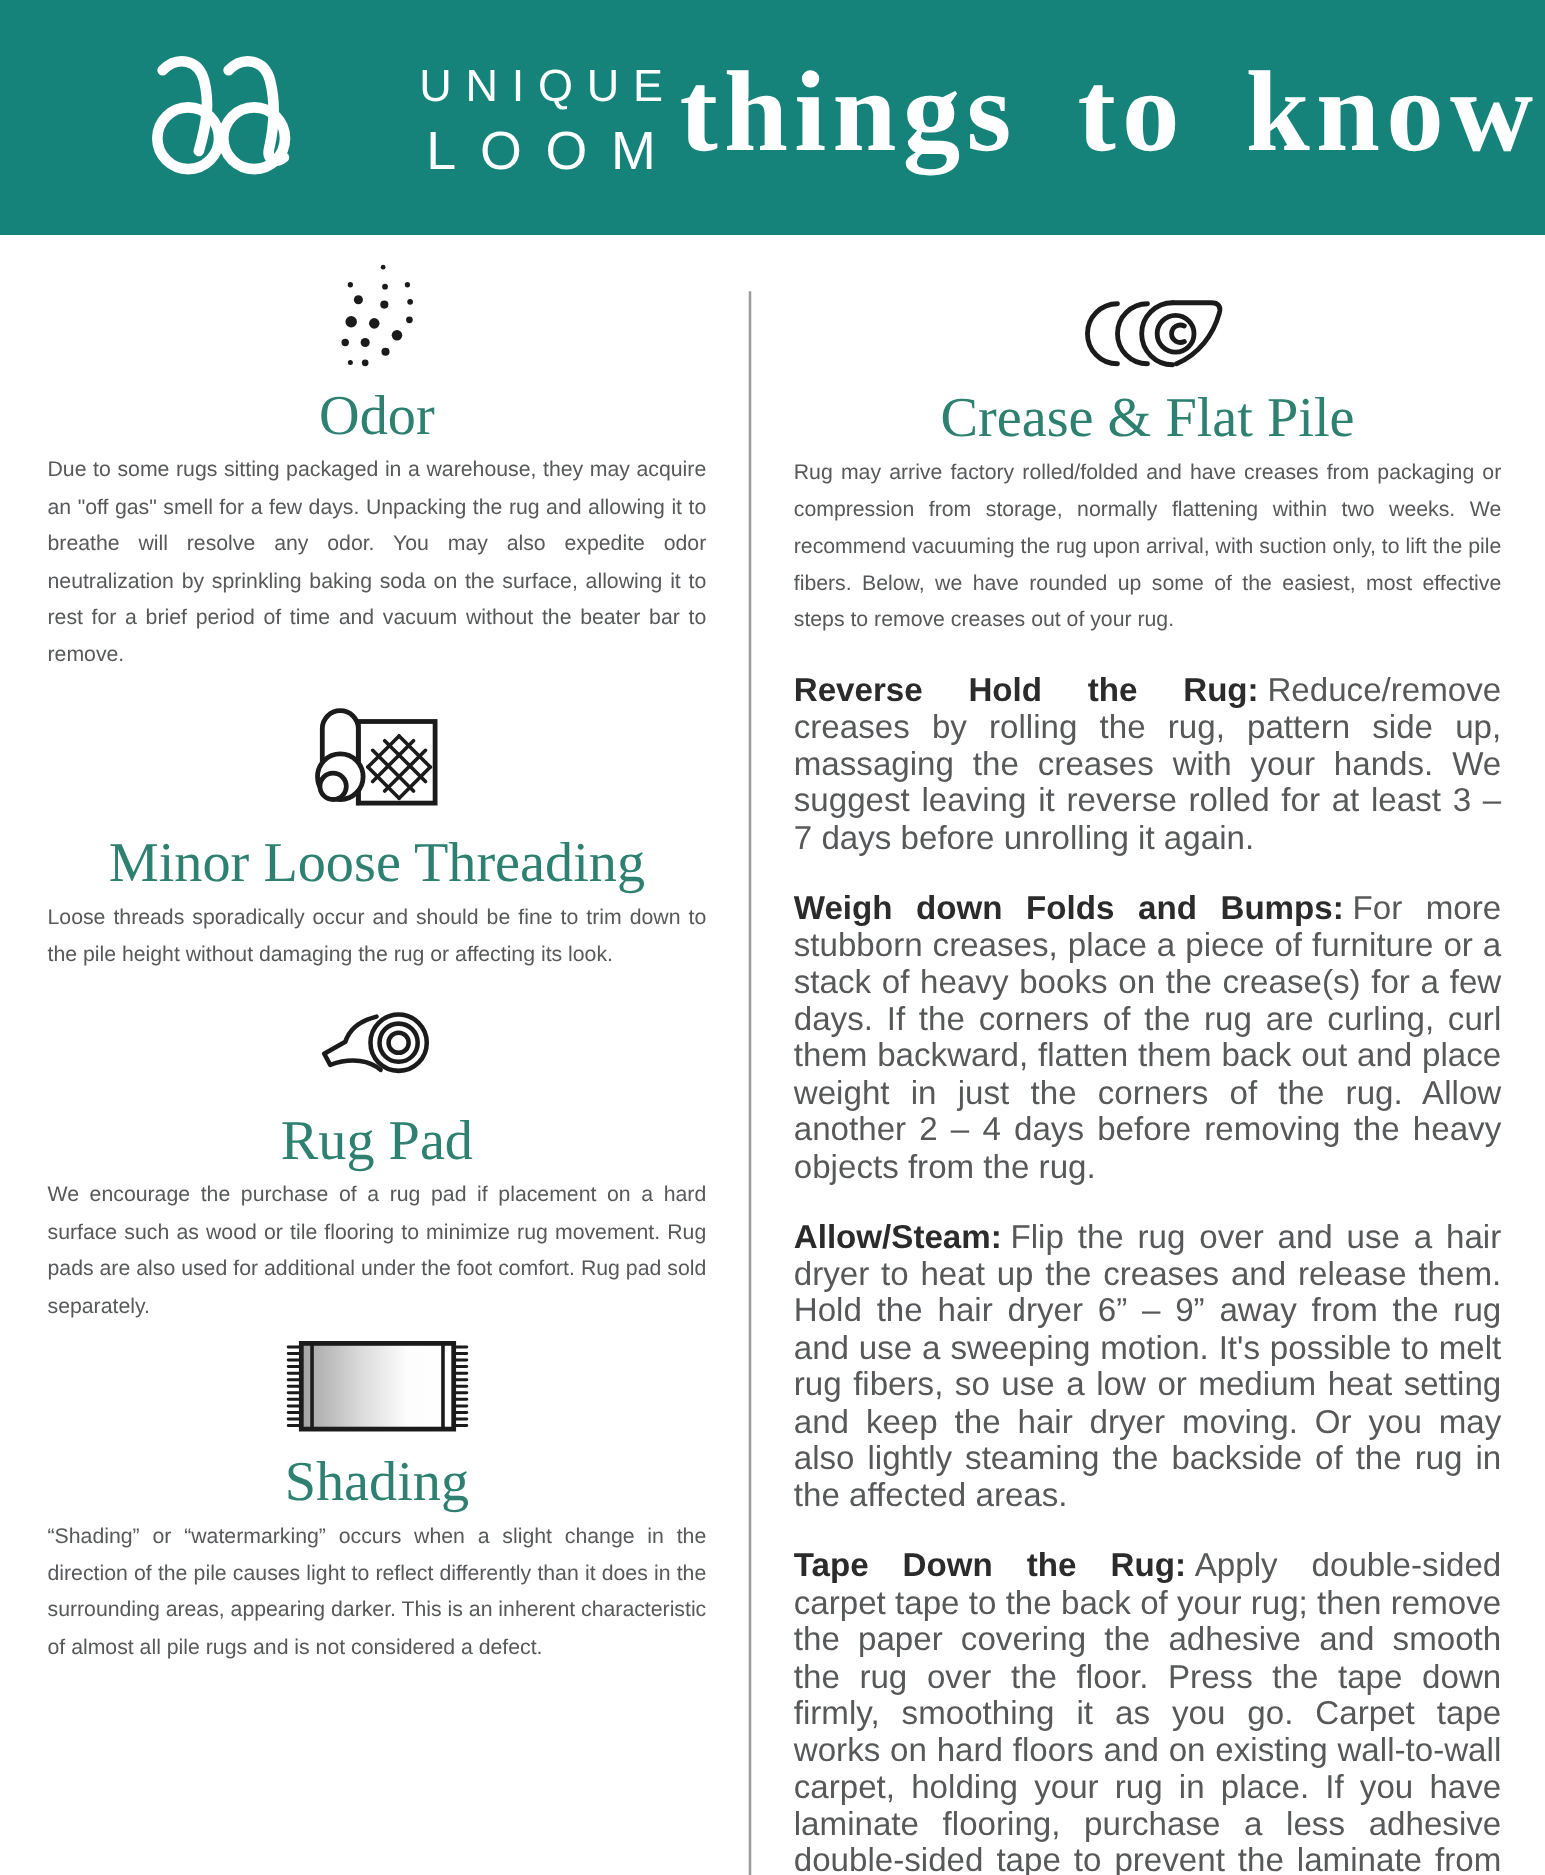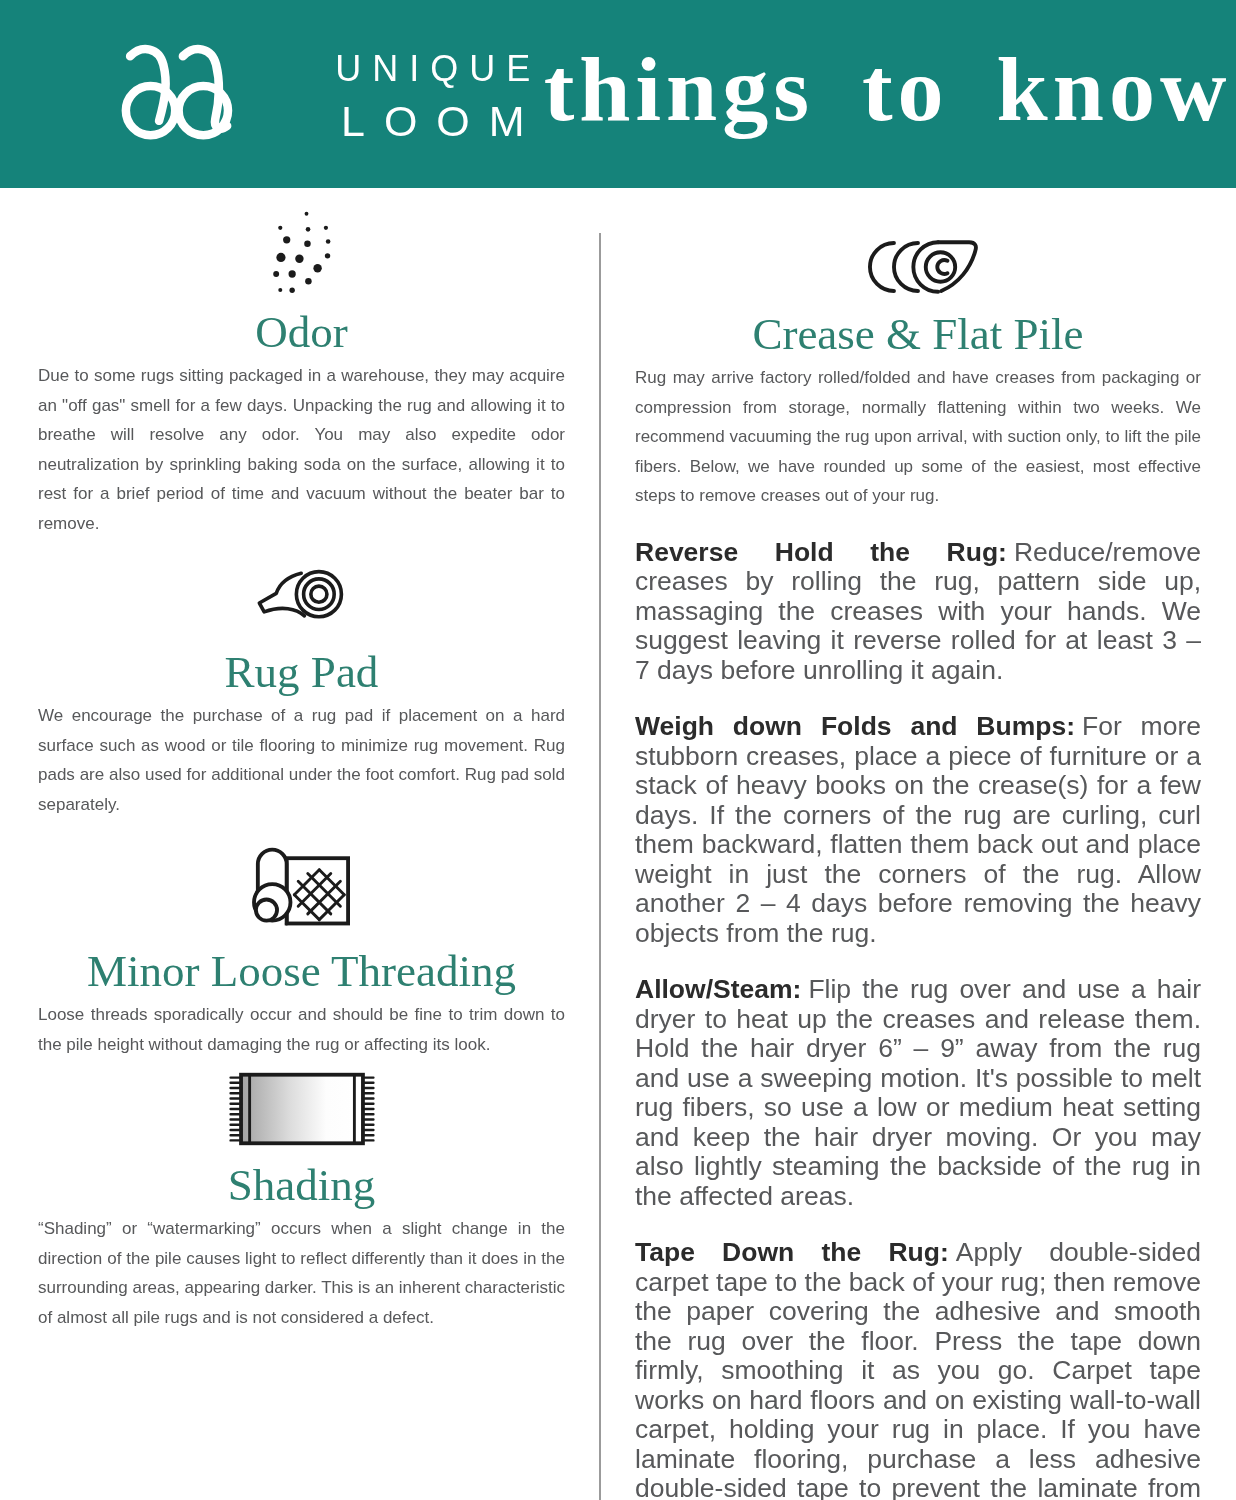--- a/index.html
+++ b/index.html
@@ -116,53 +116,53 @@
             <circle cx="39.7" cy="76.7" r="3.4"></circle>
               <circle cx="10.3" cy="85.7" r="2.1"></circle>
               <circle cx="22.7" cy="86" r="2.8"></circle>
           </g>
         </svg>
       </div>
       <h2 class="sec-heading">Odor</h2>
       <p class="sec-body">Due to some rugs sitting packaged in a warehouse, they may acquire an "off gas" smell for a few days. Unpacking the rug and allowing it to breathe will resolve any odor. You may also expedite odor neutralization by sprinkling baking soda on the surface, allowing it to rest for a brief period of time and vacuum without the beater bar to remove.</p>
     </div>
 
-    <div class="section s-pad">
-      <div class="icon-row">
-        <svg width="122" height="74" viewBox="0 0 122 92" aria-hidden="true">
-          <g class="ink" stroke-width="4.5">
-            <path d="M60,14 C44,18 33,27 29,39 L8,51 L14,62 C36,54 54,58 64,67"></path>
-          </g>
-          <circle class="white" cx="82" cy="40" r="28" stroke="var(--icon_ink,#1b1b1b)" stroke-width="4.5"></circle>
-          <circle cx="82" cy="40" r="19" fill="none" stroke="var(--icon_ink,#1b1b1b)" stroke-width="4.5"></circle>
-          <circle cx="82" cy="40" r="10" fill="none" stroke="var(--icon_ink,#1b1b1b)" stroke-width="4.5"></circle>
-        </svg>
-      </div>
-      <h2 class="sec-heading">Rug Pad</h2>
-      <p class="sec-body">We encourage the purchase of a rug pad if placement on a hard surface such as wood or tile flooring to minimize rug movement. Rug pads are also used for additional under the foot comfort. Rug pad sold separately.</p>
-    </div>
-
     <div class="section s-thread">
       <div class="icon-row">
         <svg width="104" height="96" viewBox="0 0 104 100" aria-hidden="true">
           <rect class="white" x="36" y="20" width="64" height="68" stroke="var(--icon_ink,#1b1b1b)" stroke-width="4"></rect>
           <path class="white" d="M6,66 V26 A15,15 0 0 1 36,26 V88 H6 Z" stroke="none"></path>
           <g class="ink" stroke-width="4">
             <path d="M6,64 V26 A15,15 0 0 1 36,26 V88"></path>
           </g>
           <circle class="white" cx="21" cy="66" r="19" stroke="var(--icon_ink,#1b1b1b)" stroke-width="4"></circle>
           <circle class="white" cx="15" cy="74" r="11" stroke="var(--icon_ink,#1b1b1b)" stroke-width="4"></circle>
           <g class="ink" stroke-width="3">
             <path d="M44,58 L70,32 M48,70 L82,36 M58,78 L92,44 M70,84 L96,58"></path>
             <path d="M70,32 L96,58 M58,36 L92,70 M48,44 L82,78 M44,58 L70,84"></path>
           </g>
         </svg>
       </div>
       <h2 class="sec-heading">Minor Loose Threading</h2>
       <p class="sec-body">Loose threads sporadically occur and should be fine to trim down to the pile height without damaging the rug or affecting its look.</p>
+    </div>
+
+    <div class="section s-pad">
+      <div class="icon-row">
+        <svg width="122" height="74" viewBox="0 0 122 92" aria-hidden="true">
+          <g class="ink" stroke-width="4.5">
+            <path d="M60,14 C44,18 33,27 29,39 L8,51 L14,62 C36,54 54,58 64,67"></path>
+          </g>
+          <circle class="white" cx="82" cy="40" r="28" stroke="var(--icon_ink,#1b1b1b)" stroke-width="4.5"></circle>
+          <circle cx="82" cy="40" r="19" fill="none" stroke="var(--icon_ink,#1b1b1b)" stroke-width="4.5"></circle>
+          <circle cx="82" cy="40" r="10" fill="none" stroke="var(--icon_ink,#1b1b1b)" stroke-width="4.5"></circle>
+        </svg>
+      </div>
+      <h2 class="sec-heading">Rug Pad</h2>
+      <p class="sec-body">We encourage the purchase of a rug pad if placement on a hard surface such as wood or tile flooring to minimize rug movement. Rug pads are also used for additional under the foot comfort. Rug pad sold separately.</p>
     </div>
 
     <div class="section s-shade">
       <div class="icon-row">
         <svg width="152" height="80" viewBox="0 0 152 84" aria-hidden="true">
           <defs>
             <linearGradient id="shadeg" x1="0" y1="0" x2="1" y2="0">
               <stop offset="0" stop-color="#a2a2a2"></stop>
               <stop offset="0.4" stop-color="#dcdcdc"></stop>
               <stop offset="0.7" stop-color="#fdfdfd"></stop>

